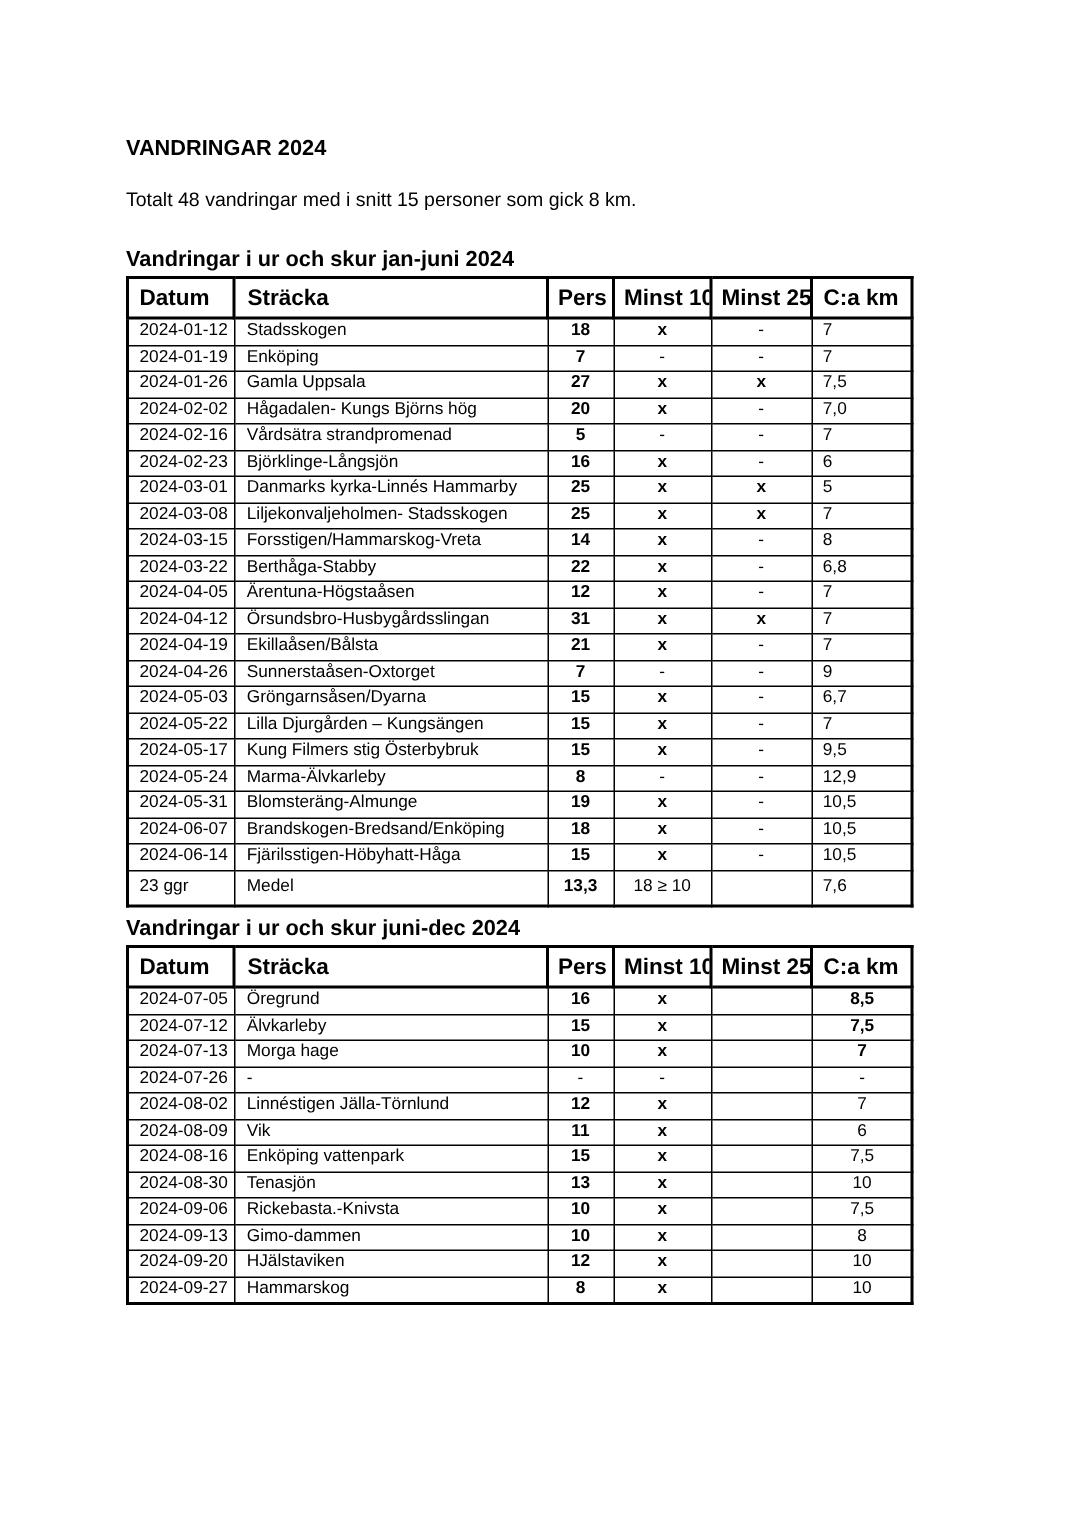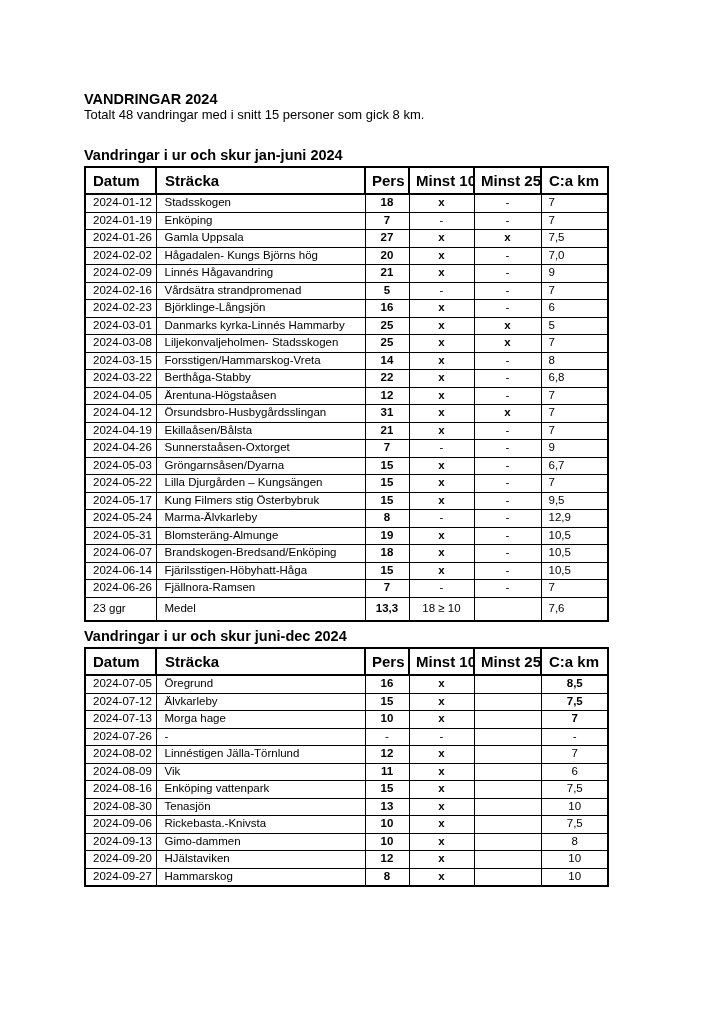--- a/index.html
+++ b/index.html
@@ -4,21 +4,21 @@
 <style>
   html, body { margin: 0; padding: 0; }
   body {
     width: 725px; height: 1024px;
     background: #ffffff;
     color: #000000;
     font-family: "Liberation Sans", sans-serif;
   }
   .page { box-sizing: border-box; padding: 92px 34px 0 84px; }
   h1, h2 { font-size: 14.5px; line-height: 15px; font-weight: 700; margin: 0; }
-  h1 { }
+  h1 { margin-bottom: 18px; }
   p.intro { font-size: 13px; line-height: 15px; margin: 0 0 26px 0; }
   h2 { margin-bottom: 3px; }
   section.second h2 { margin-top: 7px; }
 
   table {
     border-collapse: collapse;
     table-layout: fixed;
     width: 523px;
     border: 2px solid #000;
   }
@@ -105,28 +105,20 @@
           </tr>
           <tr>
             <td class="col-0">2024-02-02</td>
             <td class="col-1">Hågadalen- Kungs Björns hög</td>
             <td class="col-2 bold">20</td>
             <td class="col-3 bold">x</td>
             <td class="col-4">-</td>
             <td class="col-5">7,0</td>
           </tr>
           <tr>
-            <td class="col-0">2024-02-09</td>
-            <td class="col-1">Linnés Hågavandring</td>
-            <td class="col-2 bold">21</td>
-            <td class="col-3 bold">x</td>
-            <td class="col-4">-</td>
-            <td class="col-5">9</td>
-          </tr>
-          <tr>
             <td class="col-0">2024-02-16</td>
             <td class="col-1">Vårdsätra strandpromenad</td>
             <td class="col-2 bold">5</td>
             <td class="col-3">-</td>
             <td class="col-4">-</td>
             <td class="col-5">7</td>
           </tr>
           <tr>
             <td class="col-0">2024-02-23</td>
             <td class="col-1">Björklinge-Långsjön</td>
@@ -247,28 +239,20 @@
             <td class="col-4">-</td>
             <td class="col-5">10,5</td>
           </tr>
           <tr>
             <td class="col-0">2024-06-14</td>
             <td class="col-1">Fjärilsstigen-Höbyhatt-Håga</td>
             <td class="col-2 bold">15</td>
             <td class="col-3 bold">x</td>
             <td class="col-4">-</td>
             <td class="col-5">10,5</td>
-          </tr>
-          <tr>
-            <td class="col-0">2024-06-26</td>
-            <td class="col-1">Fjällnora-Ramsen</td>
-            <td class="col-2 bold">7</td>
-            <td class="col-3">-</td>
-            <td class="col-4">-</td>
-            <td class="col-5">7</td>
           </tr>
           <tr class="summary-row">
             <td class="col-0">23 ggr</td>
             <td class="col-1">Medel</td>
             <td class="col-2 bold">13,3</td>
             <td class="col-3">18 ≥ 10</td>
             <td class="col-4"></td>
             <td class="col-5">7,6</td>
           </tr>
         </tbody>

